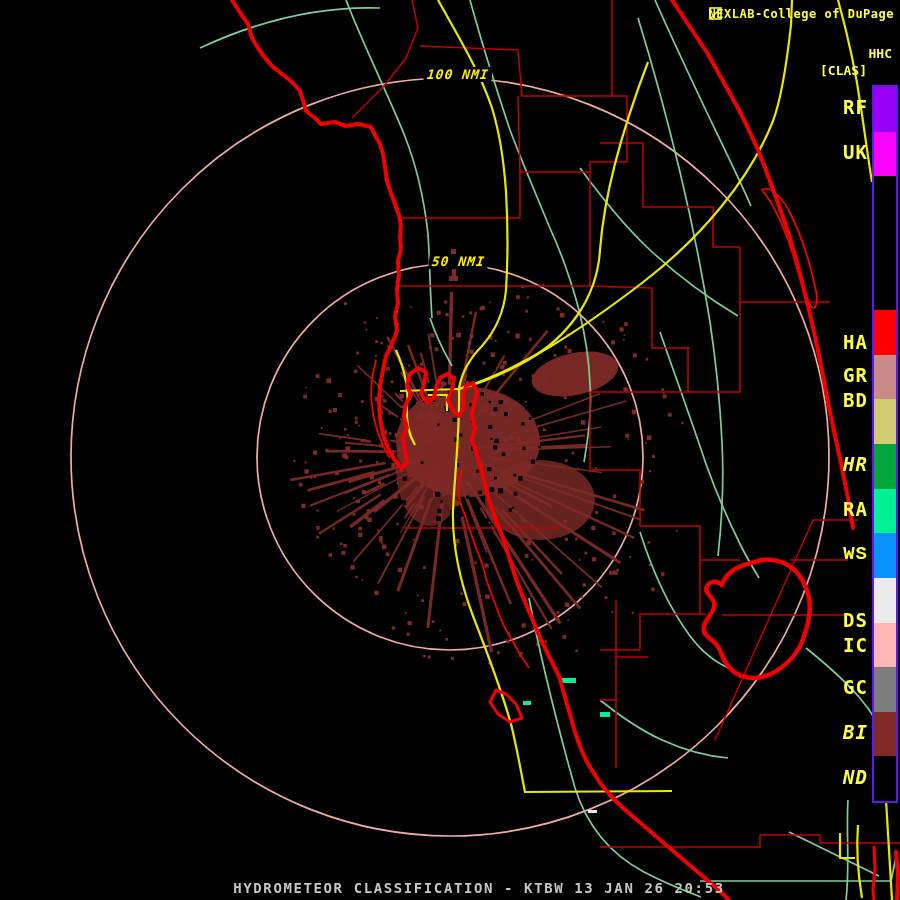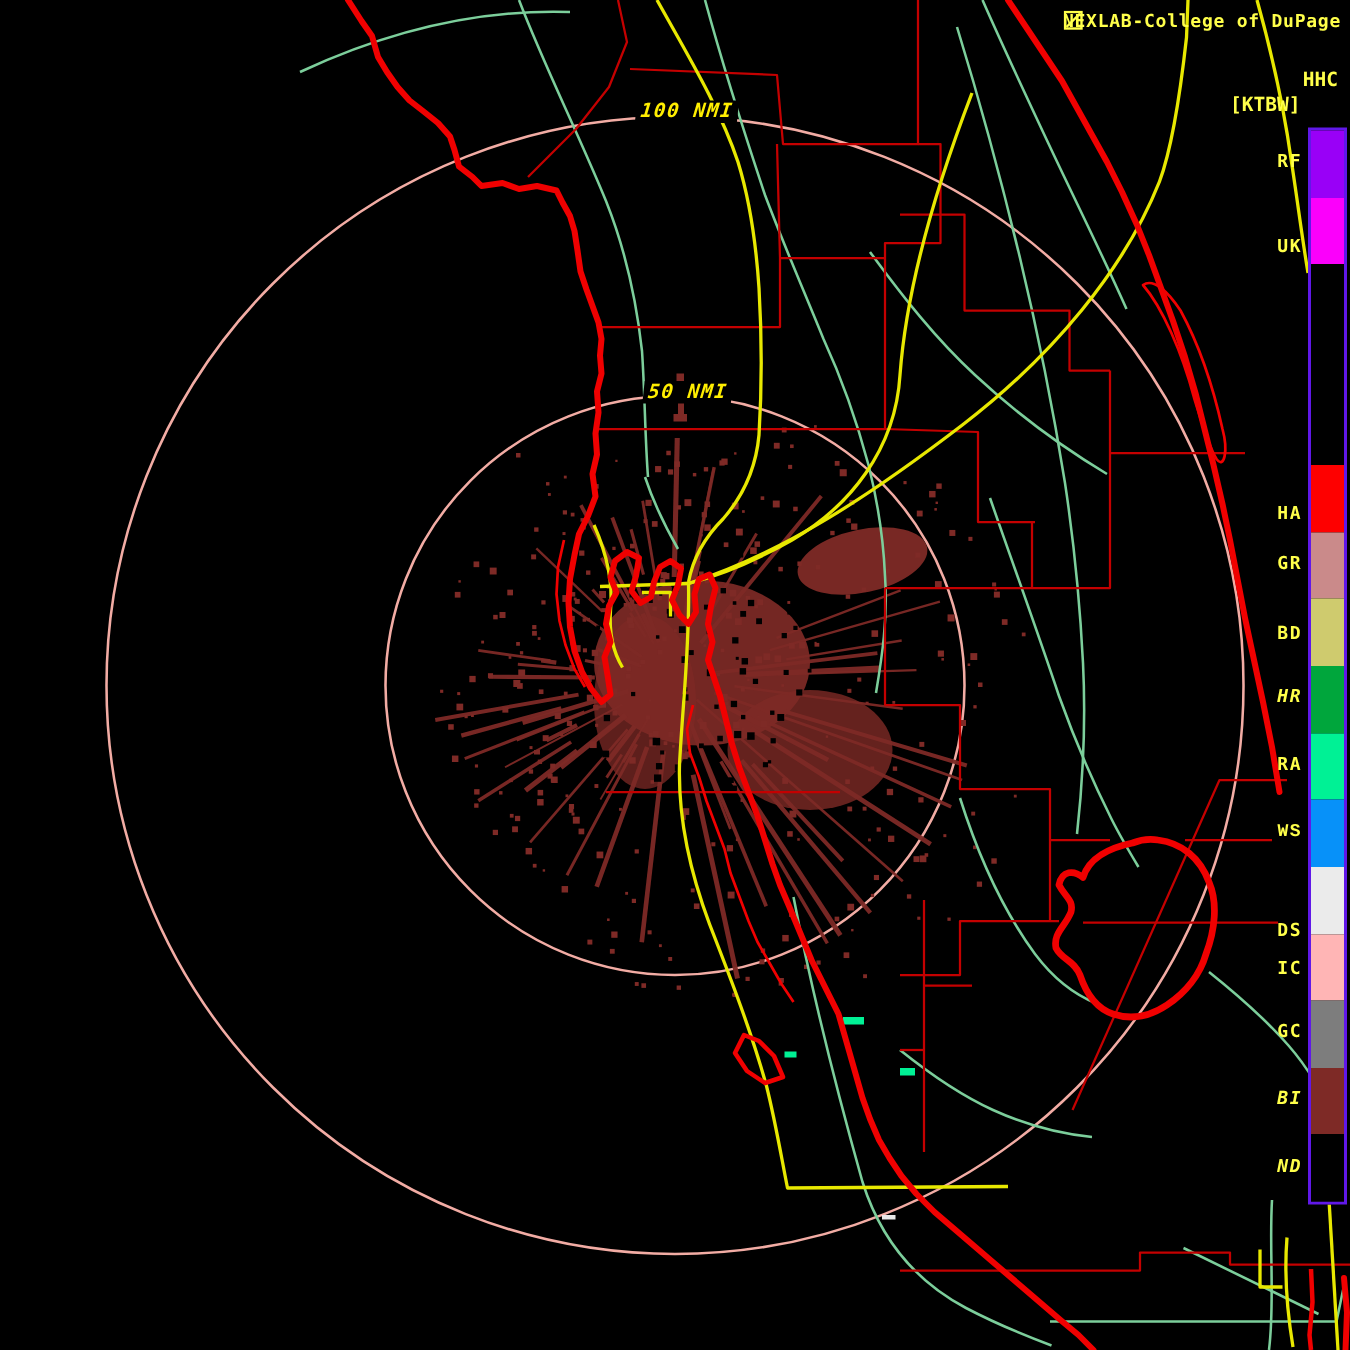--- a/index.html
+++ b/index.html
@@ -22,21 +22,21 @@
   #hhc{position:absolute;top:46px;right:8px;font-size:13px;font-weight:bold;color:var(--label_yellow);text-align:right;}
   #clas{position:absolute;top:63px;right:33px;font-size:13px;font-weight:bold;color:var(--label_yellow);}
   .ring-label{position:absolute;background:#000;padding:0 3px;color:#FFEE00;
               font-size:13px;font-weight:bold;font-style:italic;letter-spacing:1px;transform:skewX(-6deg);}
   #ring100{left:424px;top:67px;}
   #ring50{left:429px;top:254px;}
   #legend-blocks{position:absolute;left:872px;top:85px;width:22px;height:714px;
                  border:2px solid var(--legend_border);display:flex;flex-direction:column;background:#000;}
   .legend-block{flex:1;width:100%;}
   #legend-labels{position:absolute;top:85px;right:32px;width:42px;height:714px;}
-  .legend-label{position:absolute;right:0;transform:translateY(-50%);font-size:12px;font-weight:bold;
+  .legend-label{position:absolute;right:0;transform:translateY(-50%);font-size:19px;font-weight:bold;
                 color:var(--label_yellow);letter-spacing:1px;}
   #statusbar{position:absolute;bottom:4px;left:0;width:100%;text-align:center;padding-left:58px;
              box-sizing:border-box;font-size:14px;font-weight:bold;letter-spacing:1.6px;
              color:var(--status_text);}
 </style>
 </head>
 <body>
 
 <div class="stage">
 
@@ -597,21 +597,21 @@
   </svg>
 
   <div id="title">
     <span>NEXLAB-College of DuPage</span>
     <svg width="13" height="13">
       <rect x="1" y="1" width="11" height="11" fill="none" stroke="#FFFF4A" stroke-width="1.6"></rect>
       <line x1="11" y1="2" x2="2" y2="11" stroke="#FFFF4A" stroke-width="1.6"></line>
     </svg>
   </div>
   <div id="hhc">HHC</div>
-  <div id="clas">[KTBW]</div>
+  <div id="clas">[CLAS]</div>
 
   <div id="ring100" class="ring-label">100 NMI</div>
   <div id="ring50" class="ring-label">50 NMI</div>
 
   <div id="legend-blocks">
       <div class="legend-block" style="background: rgb(153, 0, 247);"></div>
       <div class="legend-block" style="background: rgb(251, 0, 251);"></div>
       <div class="legend-block" style="background: rgb(0, 0, 0);"></div>
       <div class="legend-block" style="background: rgb(0, 0, 0);"></div>
       <div class="legend-block" style="background: rgb(0, 0, 0);"></div>
@@ -622,27 +622,30 @@
       <div class="legend-block" style="background: rgb(0, 241, 149);"></div>
       <div class="legend-block" style="background: rgb(7, 145, 249);"></div>
       <div class="legend-block" style="background: rgb(235, 235, 235);"></div>
       <div class="legend-block" style="background: rgb(255, 181, 181);"></div>
       <div class="legend-block" style="background: rgb(125, 125, 125);"></div>
       <div class="legend-block" style="background: rgb(126, 42, 38);"></div>
       <div class="legend-block" style="background: rgb(0, 0, 0);"></div>
     </div>
   <div id="legend-labels">
       <div class="legend-label" style="top: 22.3125px;">RF</div>
-      <div class="legend-label" style="top: 66.9375px; margin-top: 12px;">UK</div>
+      <div class="legend-label" style="top: 66.9375px;">UK</div>
       <div class="legend-label" style="top: 245.438px; margin-top: 12px;">HA</div>
       <div class="legend-label" style="top: 290.062px;">GR</div>
-      <div class="legend-label" style="top: 337px;">BD</div>
+      <div class="legend-label" style="top: 315px;">BD</div>
       <div class="legend-label" style="top: 379.312px; font-style: italic;">HR</div>
       <div class="legend-label" style="top: 423.938px;">RA</div>
       <div class="legend-label" style="top: 468.562px; font-family: Liberation Mono, monospace;">WS</div>
       <div class="legend-label" style="top: 535px;">DS</div>
       <div class="legend-label" style="top: 560px;">IC</div>
       <div class="legend-label" style="top: 602.438px;">GC</div>
       <div class="legend-label" style="top: 647.062px; font-style: italic;">BI</div>
       <div class="legend-label" style="top: 691.688px; font-style: italic;">ND</div>
     </div>
 
+  <div id="statusbar">
+    <span>HYDROMETEOR CLASSIFICATION - KTBW 13 JAN 26 20:53</span>
+  </div>
 </div>
 
 </body></html>

